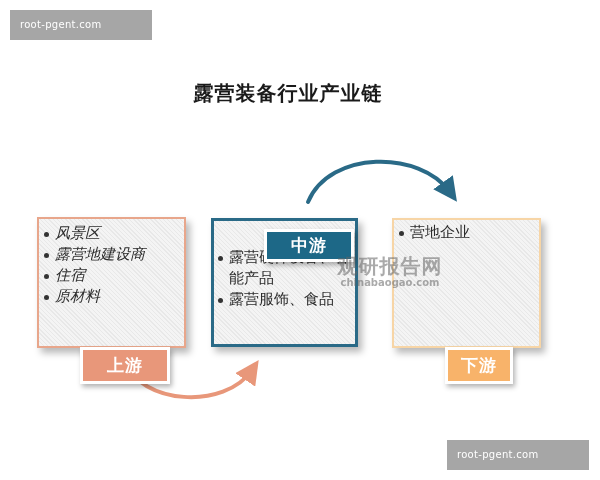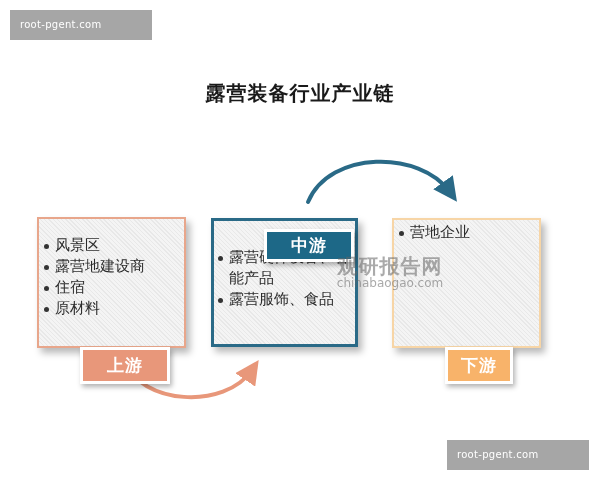--- a/index.html
+++ b/index.html
@@ -11,21 +11,21 @@
   .wm {
     position:absolute; background:#a6a6a6; color:#ffffff;
     font-family:"DejaVu Sans","Liberation Sans",sans-serif;
     font-size:10px; line-height:30px; padding:0 10px; height:30px;
     letter-spacing:0.3px;
   }
   .wm.top { left:10px; top:10px; width:122px; }
   .wm.bottom { left:447px; top:440px; width:122px; }
 
   .title {
-    position:absolute; left:180px; top:80px; width:240px;
+    position:absolute; left:168px; top:80px; width:240px;
     text-align:center; font-size:20px; font-weight:bold; color:#1a1a1a;
     letter-spacing:1px;
   }
 
   .box {
     position:absolute; box-sizing:border-box;
     background-color:#f4f4f4;
     background-image:repeating-linear-gradient(45deg, rgba(0,0,0,0.05) 0 1px, transparent 1px 3px);
     box-shadow:4px 5px 7px rgba(0,0,0,0.28);
   }
@@ -35,21 +35,21 @@
 
   ul.items {
     list-style:none; margin:0; padding:0; position:absolute;
     font-size:15px; line-height:21px; color:#2b2b2b;
   }
   ul.items li { position:relative; padding-left:12px; }
   ul.items li::before {
     content:""; position:absolute; left:1px; top:9px;
     width:5px; height:5px; border-radius:50%; background:#333;
   }
-  .box.up ul.items   { left:4px; top:16px; }
+  .box.up ul.items   { left:4px; top:4px;font-style:italic; }
   .box.mid ul.items  { left:3px; top:26px; width:138px; }
   .box.down ul.items { left:4px; top:2px; }
 
   .tab {
     position:absolute; box-sizing:border-box; color:#ffffff;
     font-size:17px; font-weight:bold; text-align:center;
     border:3px solid #ffffff;
     box-shadow:2px 3px 5px rgba(0,0,0,0.3);
     letter-spacing:1px;
     margin-top:27px;
@@ -58,21 +58,21 @@
   .tab.mid  { left:264px; top:202px; width:90px; height:33px; line-height:27px; background:#1d6887; }
   .tab.down { left:445px; top:320px; width:68px; height:37px; line-height:31px; background:#f8b36a; }
 
   .arrows { position:absolute; left:0; top:0; width:600px; height:480px; pointer-events:none; }
 
   .center-wm {
     position:absolute; left:320px; top:255px; width:140px; text-align:center;
     font-family:"DejaVu Sans","Liberation Sans",sans-serif; color:rgba(100,100,100,0.55);
   }
   .center-wm .big { font-size:20px; font-weight:bold; letter-spacing:1px; line-height:22px; }
-  .center-wm .small { font-size:12px; line-height:12px; }
+  .center-wm .small { font-size:10px; line-height:12px;font-weight:bold; }
 </style>
 </head>
 <body>
 
 <div class="wm top">root-pgent.com</div>
 
 <div class="title">露营装备行业产业链</div>
 
 <svg class="arrows" viewBox="0 0 600 480">
   <defs>

